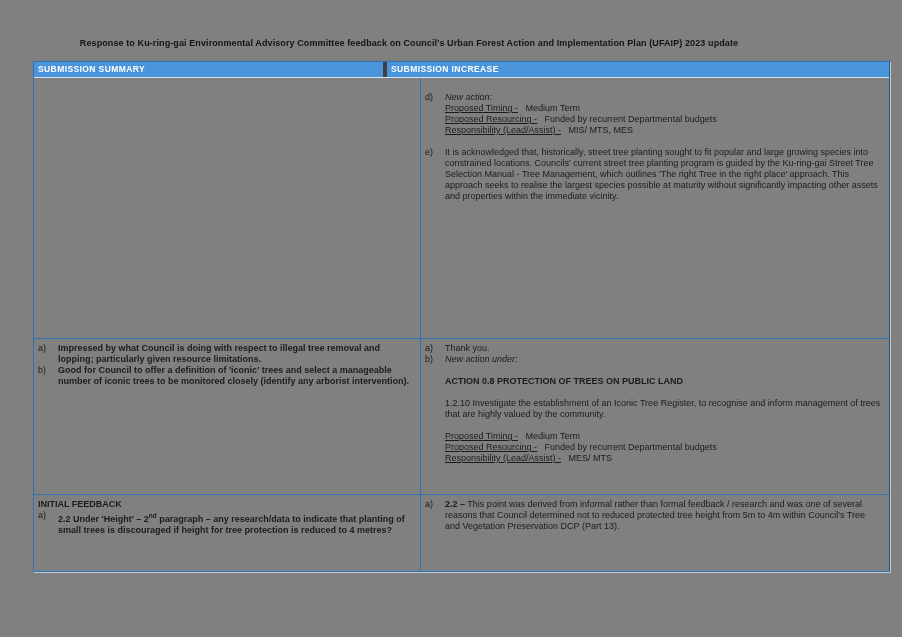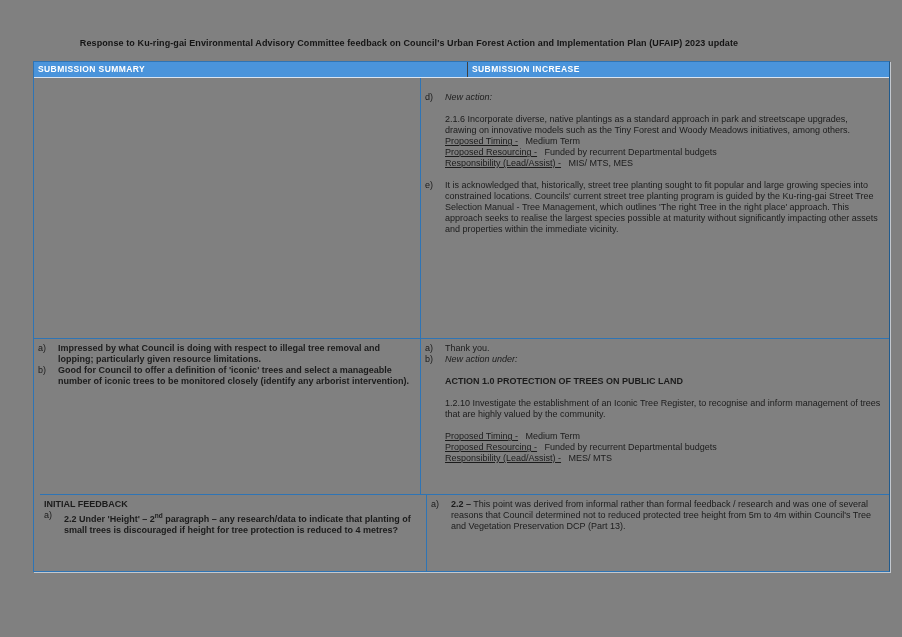--- a/index.html
+++ b/index.html
@@ -34,27 +34,27 @@
     border-bottom:1px solid #D9E4F1;
   }
   .hcell {
     color:#ffffff;
     font-size:8.5px; font-weight:700;
     letter-spacing:0.4px;
     padding:2px 4px;
     line-height:11px;
     white-space:nowrap; overflow:hidden;
   }
-  .hc-summary { width:434px; border-right:1px solid #404040; }
+  .hc-summary { width:353px; border-right:4px solid #404040; }
   .hc-response { flex:1; }
   .trow { display:flex; overflow:hidden; }
   .trow + .trow { border-top:1px solid #2E74B5; }
   .trow:nth-child(1) { height:260px; }
   .trow:nth-child(2) { height:156px; }
-  .trow:nth-child(3) { height:79px;margin-left:6px; }
+  .trow:nth-child(3) { height:79px; }
   .cell {
     font-size:9px; line-height:11px;
     padding:4px 8px 4px 4px;
     overflow:hidden;
   }
   .trow:nth-child(1) .cell { padding-top:14px; }
   .c-summary { width:387px; border-right:1px solid #2E74B5; }
   .c-response { flex:1; }
   .blk { }
   .blk.li { display:flex; }
@@ -79,21 +79,20 @@
       <div class="hcell hc-response">SUBMISSION INCREASE</div>
     </div>
     <div class="tbody">
         <div class="trow">
           <div class="cell c-summary"></div>
           <div class="cell c-response">
             <div class="blk li">
               <span class="marker">d)</span>
               <span class="ct"><span class="st-i">New action:</span></span>
             </div>
-            <div class="blk gap ind"><span class="ct"><span>2.1.6 Incorporate diverse, native plantings as a standard approach in park and streetscape upgrades, drawing on innovative models such as the Tiny Forest and Woody Meadows initiatives, among others.</span></span></div>
             <div class="blk ind"><span class="ct"><span class="st-u">Proposed Timing -</span><span>&nbsp;&nbsp; Medium Term</span></span></div>
             <div class="blk ind"><span class="ct"><span class="st-u">Proposed Resourcing -</span><span>&nbsp;&nbsp; Funded by recurrent Departmental budgets</span></span></div>
             <div class="blk ind"><span class="ct"><span class="st-u">Responsibility (Lead/Assist) -</span><span>&nbsp;&nbsp; MIS/ MTS, MES</span></span></div>
             <div class="blk li gap">
               <span class="marker">e)</span>
               <span class="ct"><span>It is acknowledged that, historically, street tree planting sought to fit popular and large growing species into constrained locations. Councils' current street tree planting program is guided by the Ku-ring-gai Street Tree Selection Manual - Tree Management, which outlines 'The right Tree in the right place' approach. This approach seeks to realise the largest species possible at maturity without significantly impacting other assets and properties within the immediate vicinity.</span></span>
             </div>
           </div>
         </div>
         <div class="trow">
@@ -109,21 +108,21 @@
           </div>
           <div class="cell c-response">
             <div class="blk li">
               <span class="marker">a)</span>
               <span class="ct"><span>Thank you.</span></span>
             </div>
             <div class="blk li">
               <span class="marker">b)</span>
               <span class="ct"><span class="st-i">New action under:</span></span>
             </div>
-            <div class="blk gap ind"><span class="ct"><span class="st-b">ACTION 1.0 PROTECTION OF TREES ON PUBLIC LAND</span></span></div>
+            <div class="blk gap ind"><span class="ct"><span class="st-b">ACTION 0.8 PROTECTION OF TREES ON PUBLIC LAND</span></span></div>
             <div class="blk gap ind"><span class="ct"><span>1.2.10 Investigate the establishment of an Iconic Tree Register, to recognise and inform management of trees that are highly valued by the community.</span></span></div>
             <div class="blk gap ind"><span class="ct"><span class="st-u">Proposed Timing -</span><span>&nbsp;&nbsp; Medium Term</span></span></div>
             <div class="blk ind"><span class="ct"><span class="st-u">Proposed Resourcing -</span><span>&nbsp;&nbsp; Funded by recurrent Departmental budgets</span></span></div>
             <div class="blk ind"><span class="ct"><span class="st-u">Responsibility (Lead/Assist) -</span><span>&nbsp;&nbsp; MES/ MTS</span></span></div>
           </div>
         </div>
         <div class="trow">
           <div class="cell c-summary">
             <div class="blk"><span class="ct"><span class="st-b">INITIAL FEEDBACK</span></span></div>
             <div class="blk li">

